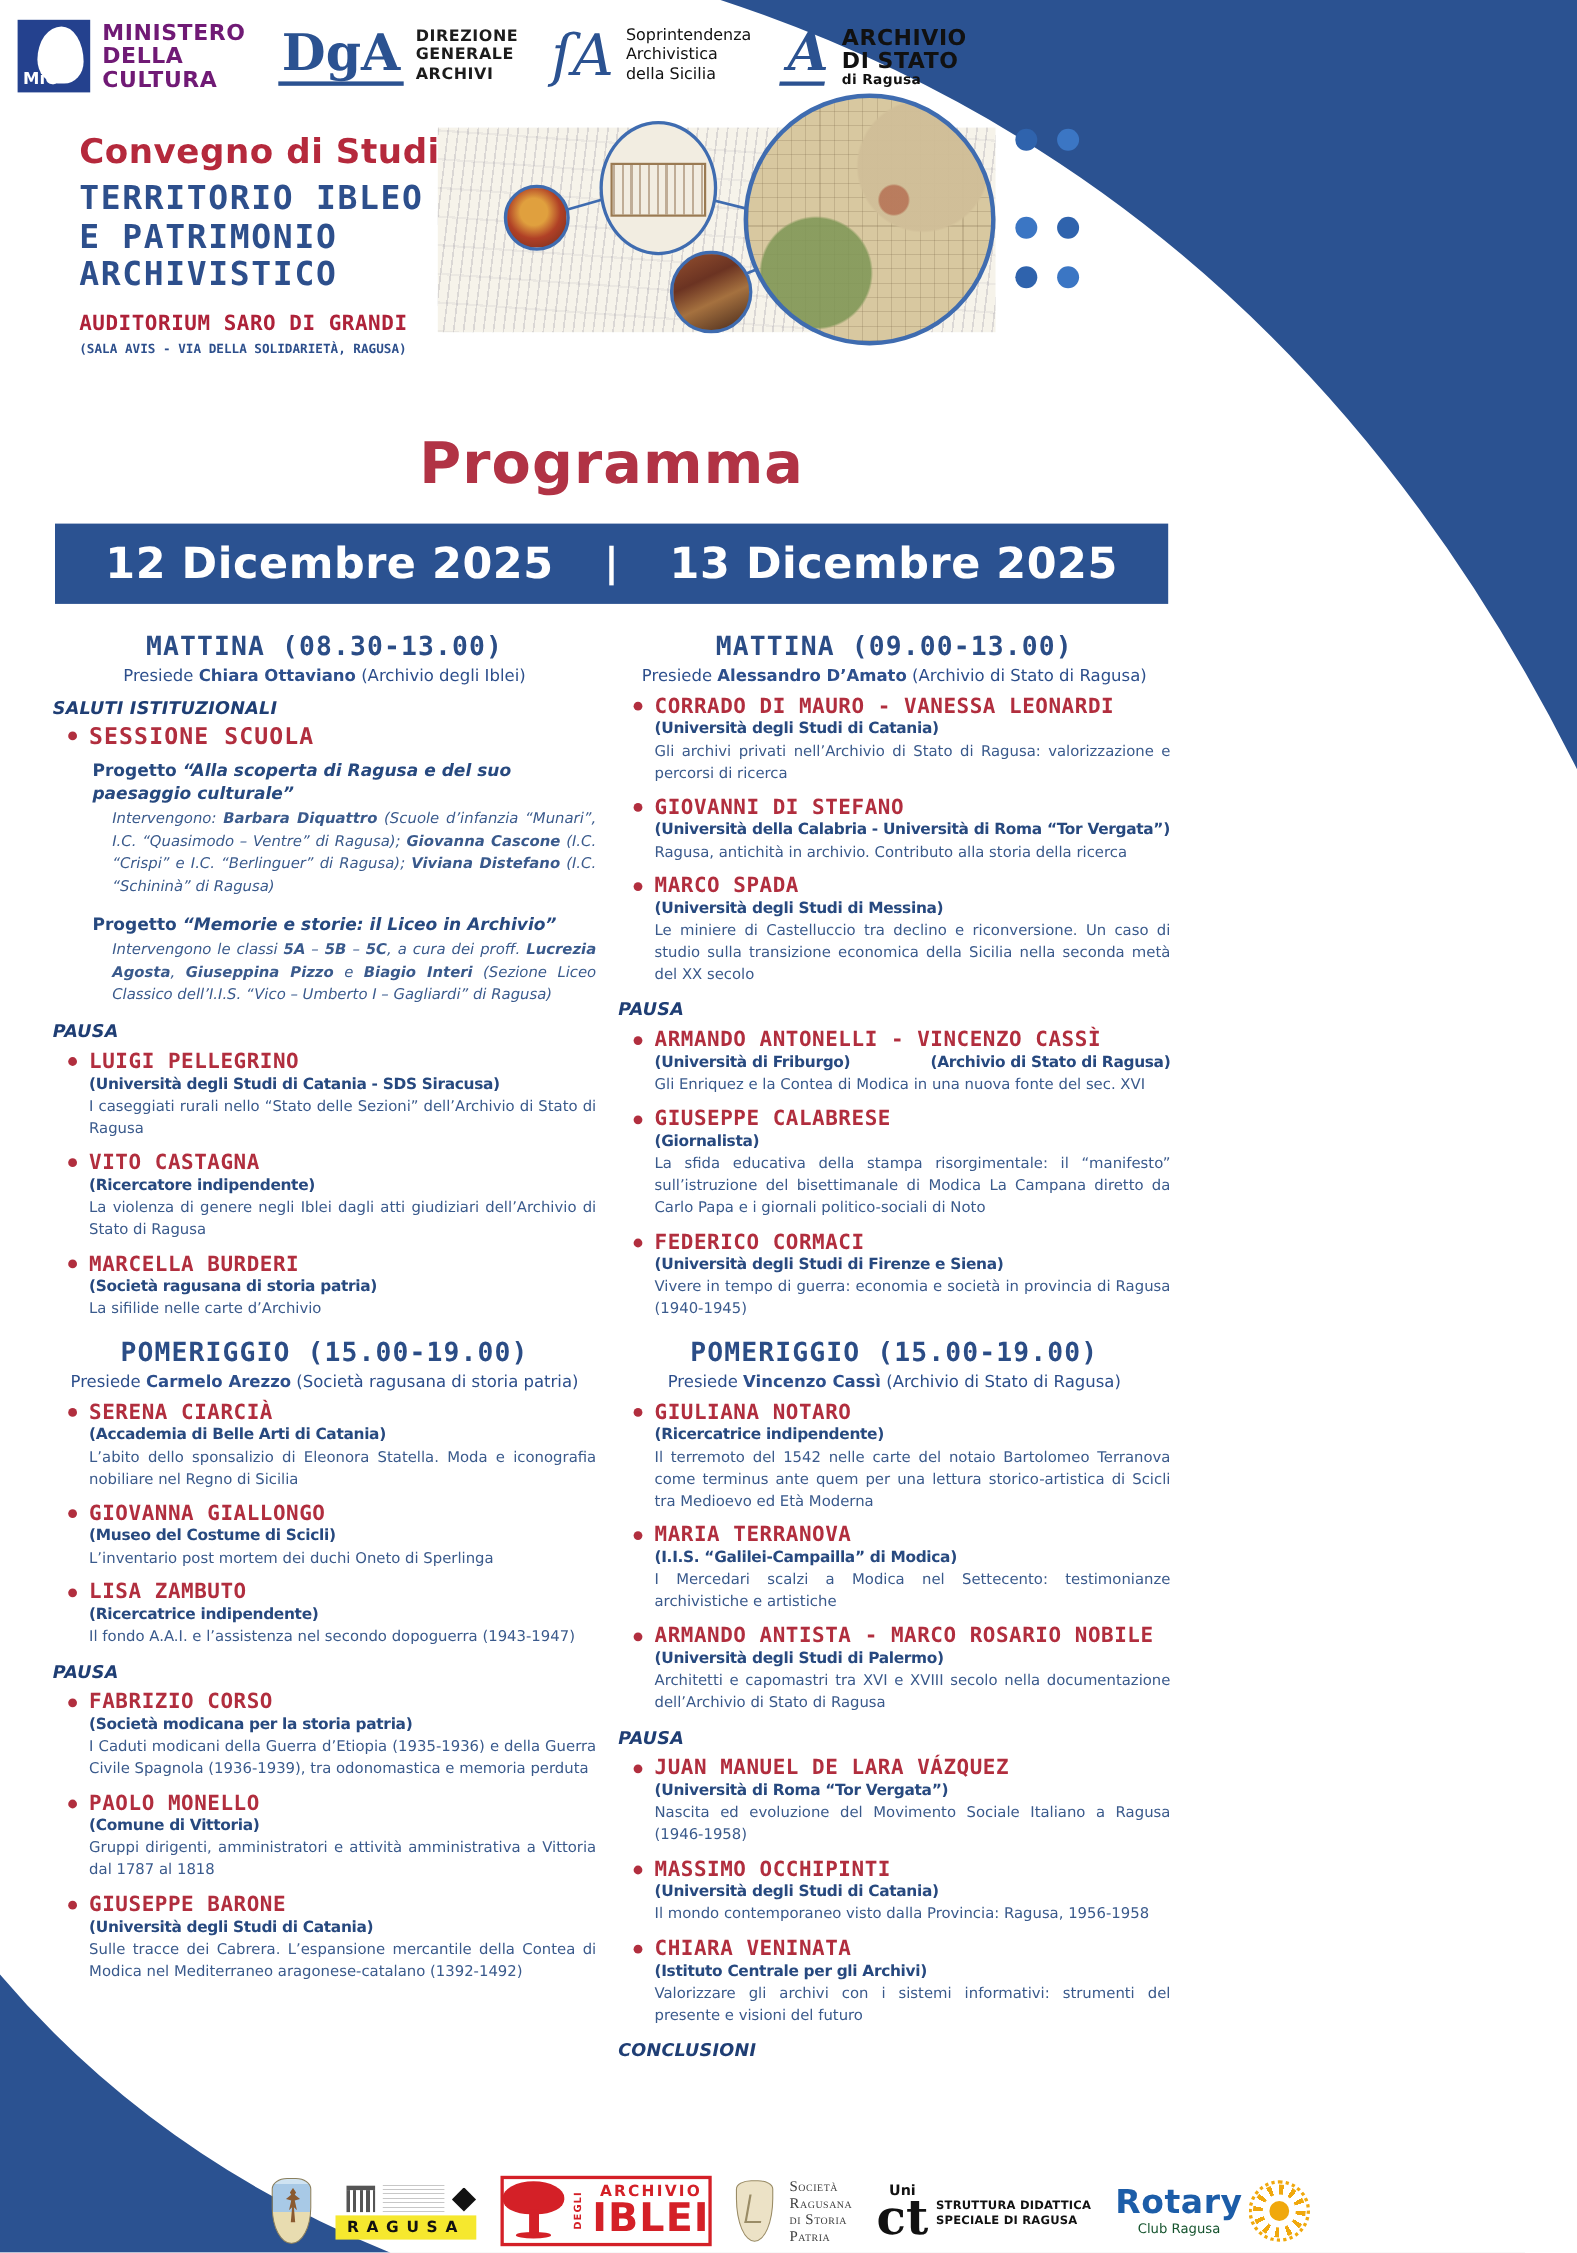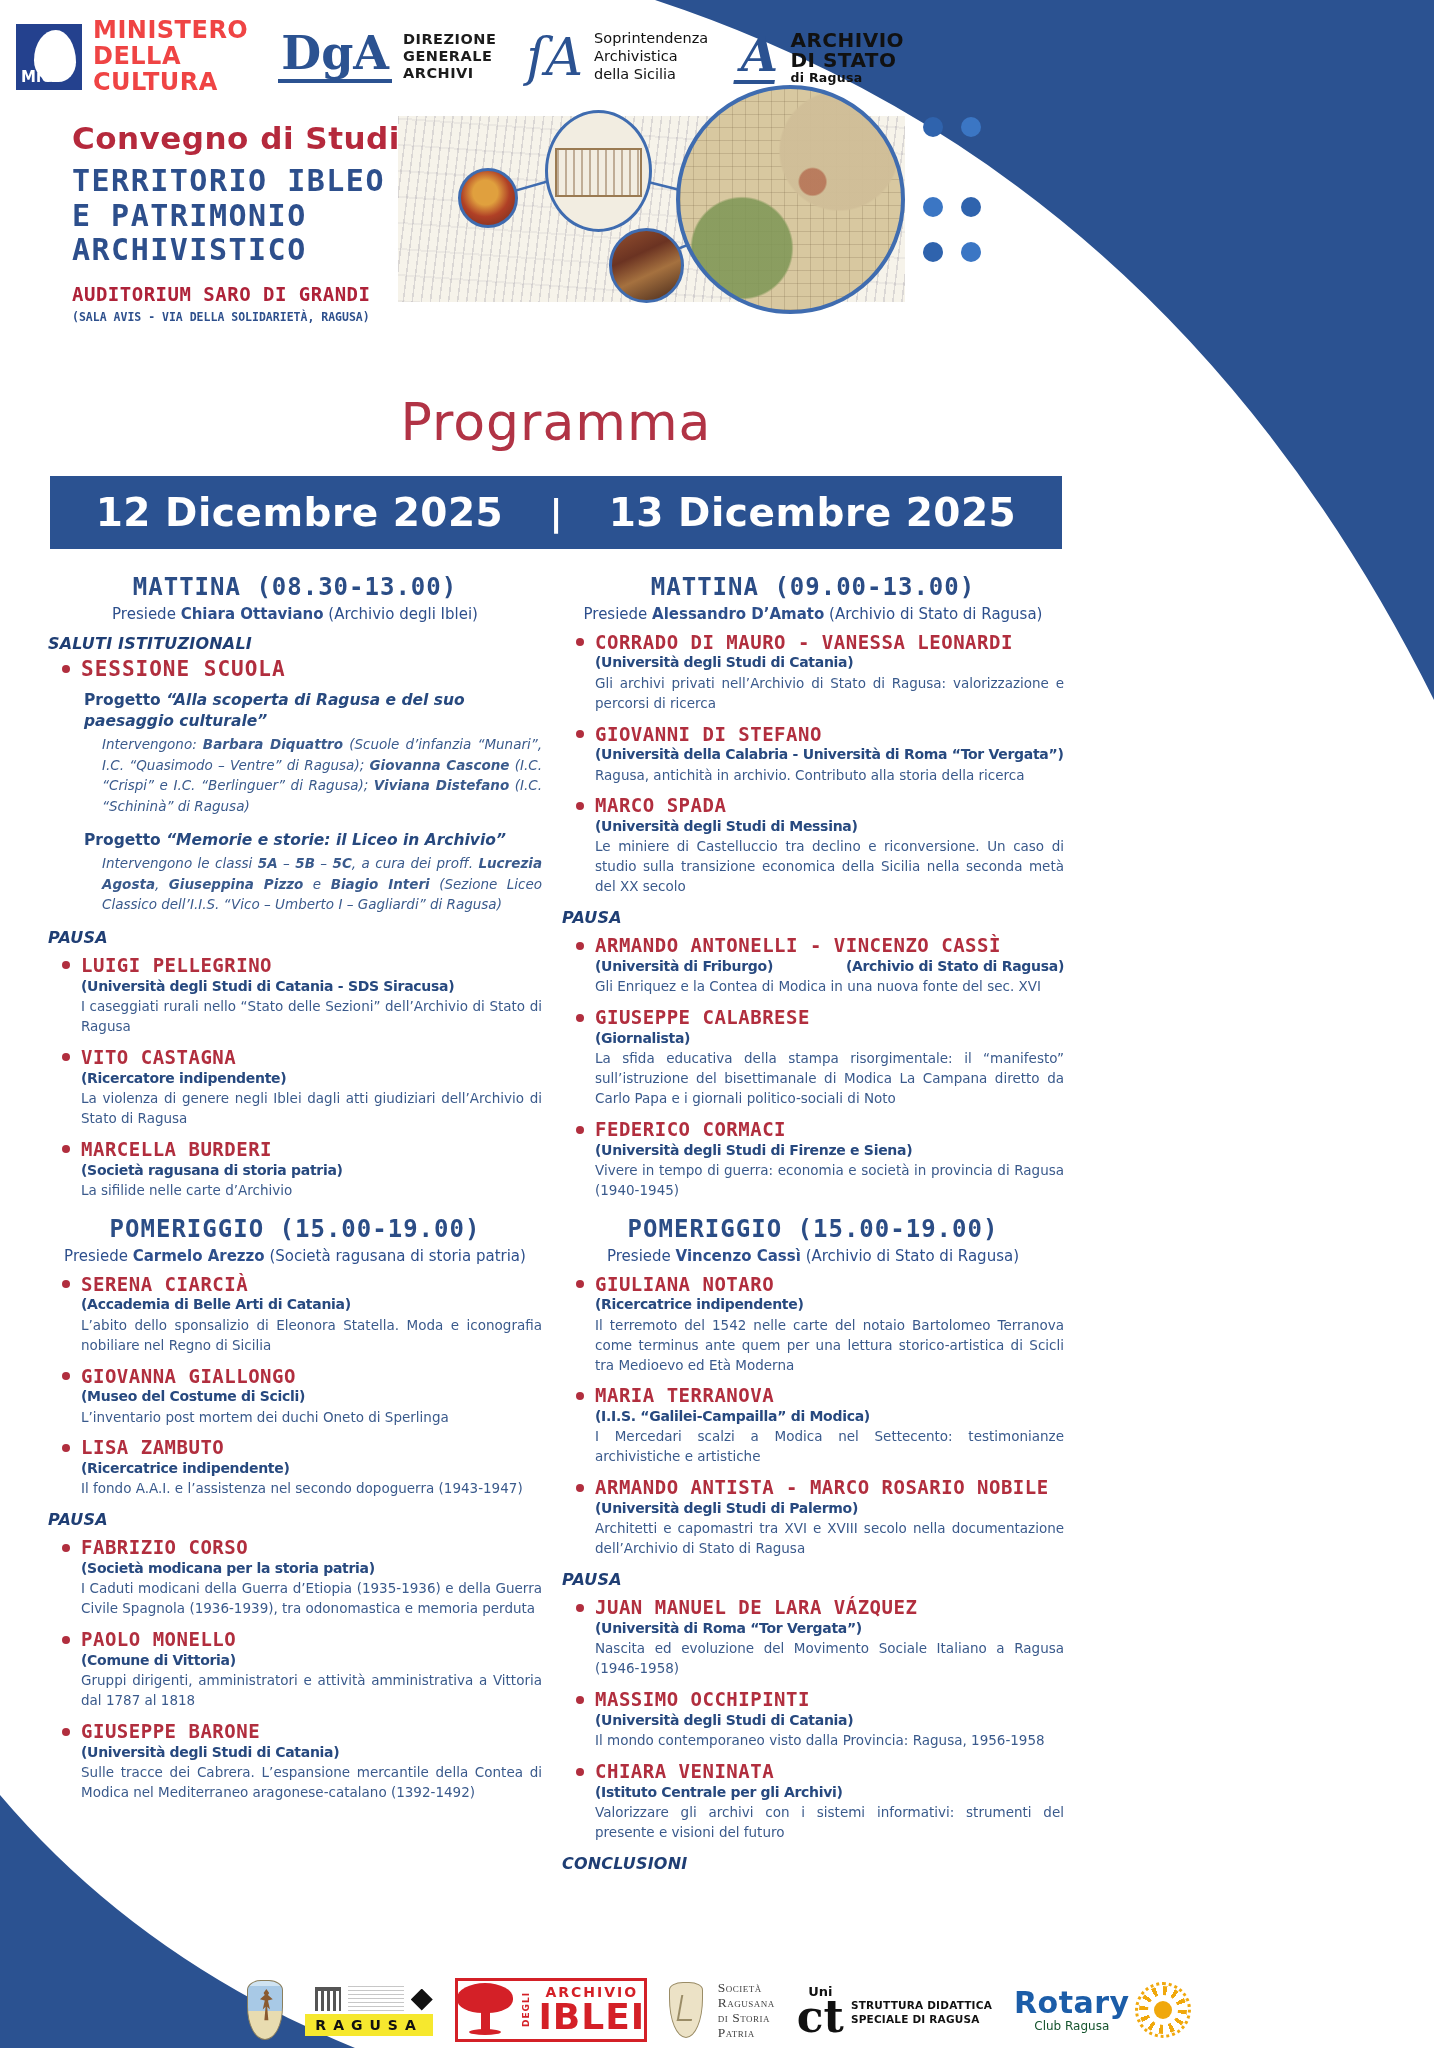--- a/index.html
+++ b/index.html
@@ -30,21 +30,21 @@
   .c-ms{left:609px;top:228px;width:75px;height:75px;
     background:linear-gradient(155deg,#94502f 0%,#6b3322 35%,#a5713f 60%,#46281a 100%)}
 
   
   .logos{position:absolute;top:18px;left:16px;display:flex;align-items:center;gap:30px;z-index:5}
   .logo{display:flex;align-items:center;gap:11px}
   .mic-badge{width:66px;height:66px;background:#24418e;position:relative;flex:0 0 auto}
   .mic-profile{position:absolute;top:6px;right:6px;width:42px;height:52px;background:#fff;
     border-radius:52% 48% 42% 44%/58% 62% 38% 42%}
   .mic-txt{position:absolute;left:5px;bottom:4px;color:#fff;font-weight:bold;font-size:15px}
-  .mic-lines{color:#ef4444;font-weight:bold;font-size:24px;line-height:1.08;letter-spacing:.5px}
+  .mic-lines{color:#701a75;font-weight:bold;font-size:20px;line-height:1.08;letter-spacing:.5px}
   .dga-mark{font-family:"DejaVu Serif","Liberation Serif",serif;font-weight:bold;font-size:46px;
     color:#2b5291;border-bottom:4px solid #2b5291;line-height:1;padding:0 3px 3px}
   .dga-lines{font-size:14.5px;font-weight:bold;color:#1c1c1c;line-height:1.18;letter-spacing:.5px}
   .ssa-mark{font-family:"DejaVu Serif","Liberation Serif",serif;font-style:italic;font-size:52px;
     color:#2b5291;line-height:1}
   .ssa-lines{font-size:14.5px;color:#111;line-height:1.22}
   .asr-mark{font-family:"DejaVu Serif","Liberation Serif",serif;font-weight:bold;font-size:48px;
     color:#2b5291;transform:skewX(-10deg);line-height:1;border-bottom:4px solid #2b5291;padding:0 2px 2px}
   .asr-lines{font-weight:800;font-size:20px;line-height:1.04;color:#111;letter-spacing:.5px}
   .asr-sub{font-size:12.5px;font-weight:bold;letter-spacing:.3px}
@@ -53,21 +53,21 @@
   .title-block{position:absolute;left:72px;top:120px;z-index:5}
   .kicker{font-size:31px;font-weight:bold;color:#b5293c;margin-bottom:8px;letter-spacing:.5px}
   .title-line{font-family:"DejaVu Sans Mono","Liberation Mono",monospace;font-weight:bold;
     font-size:30px;color:#2d4f8c;line-height:1.15;letter-spacing:1.5px}
   .venue{margin-top:15px;font-family:"DejaVu Sans Mono","Liberation Mono",monospace;font-weight:bold;
     font-size:19px;color:#ae2239;letter-spacing:.5px}
   .venue-detail{font-family:"DejaVu Sans Mono","Liberation Mono",monospace;font-weight:bold;
     font-size:11.5px;color:#2d4f8c;margin-top:5px}
 
   .programma{position:absolute;left:50px;width:1012px;top:392px;text-align:center;
-    font-size:52px;font-weight:normal;color:#b13345;z-index:5;letter-spacing:1px}
+    font-size:52px;font-weight:bold;color:#b13345;z-index:5;letter-spacing:1px}
 
   
   .banner{position:absolute;left:50px;top:476px;width:1012px;height:73px;background:#2b5291;
     display:flex;align-items:center;z-index:5;color:#fff;font-weight:bold;font-size:39px}
   .banner .half{flex:1;text-align:center;letter-spacing:.5px}
   .banner .sep{width:14px;text-align:center;font-size:36px;font-weight:bold}
 
   
   .session-block{position:absolute;z-index:5}
   .pos-d0s0{left:48px;top:574px;width:494px}

